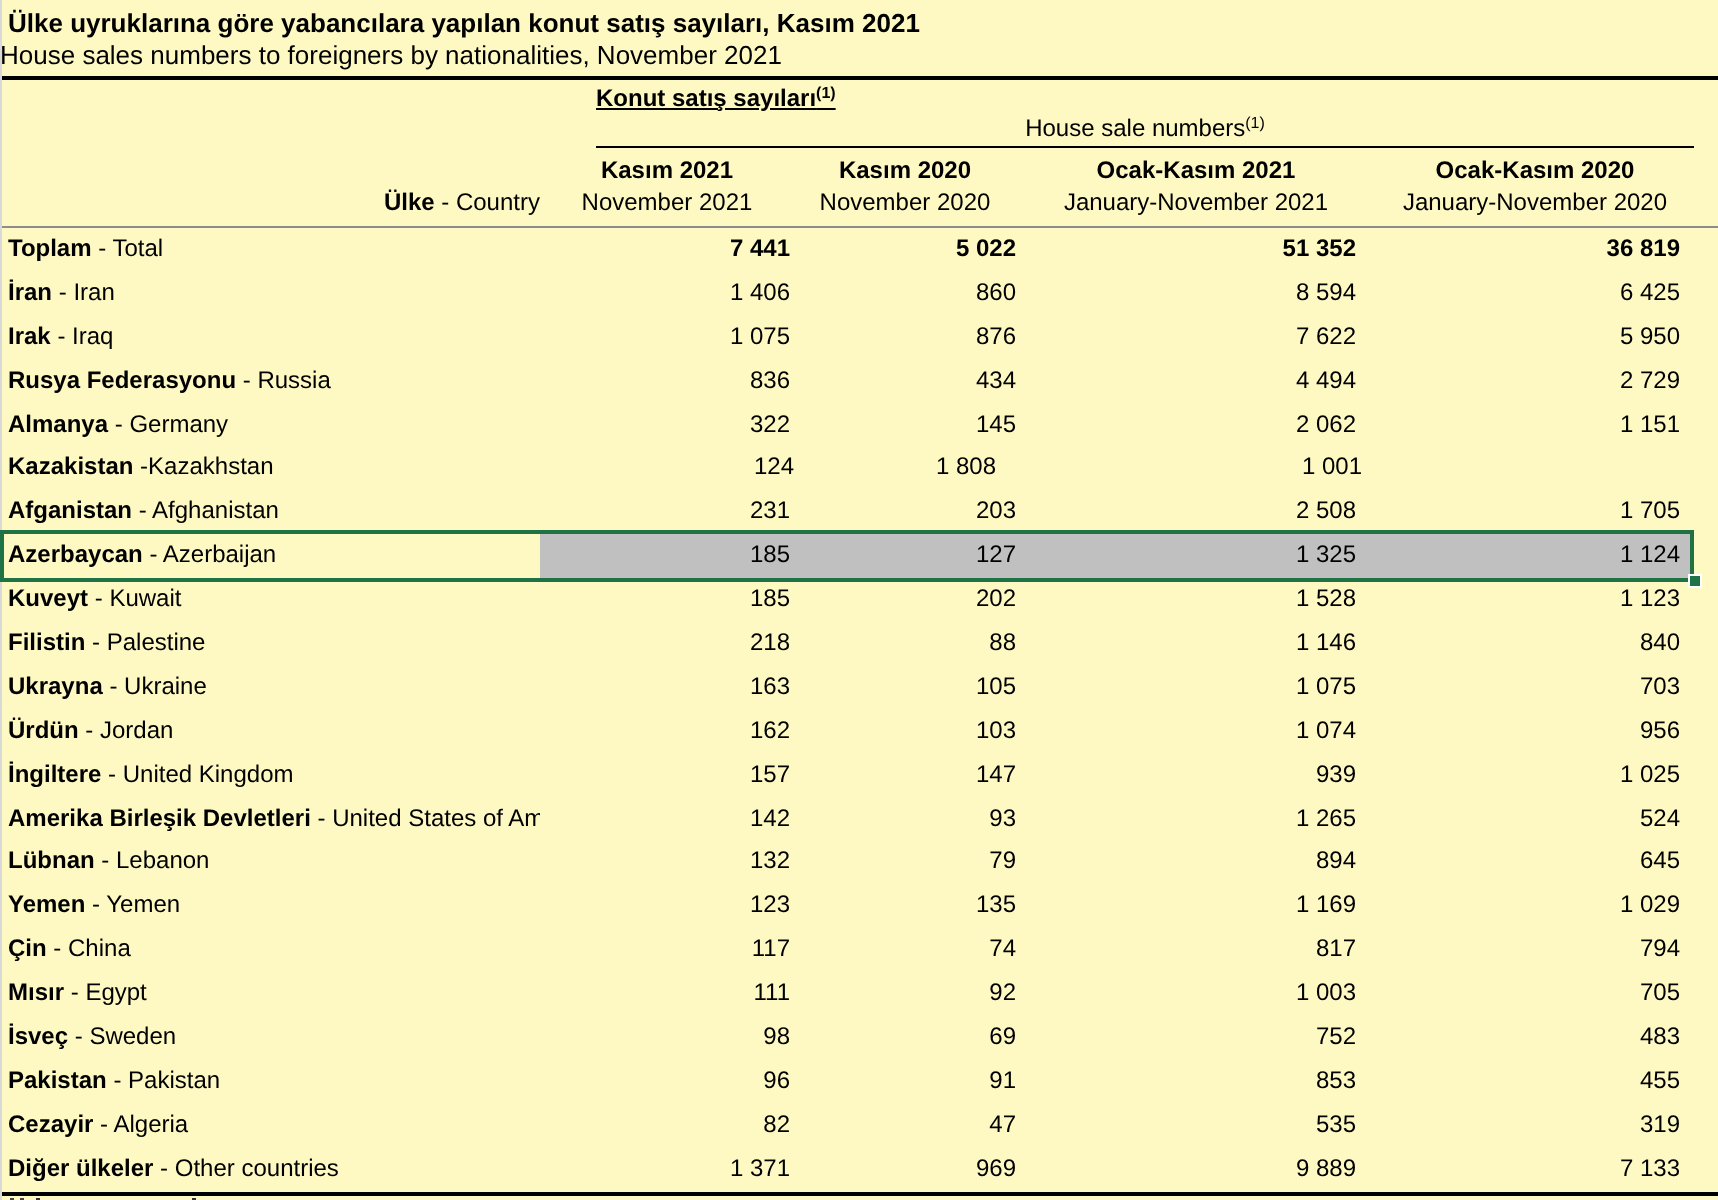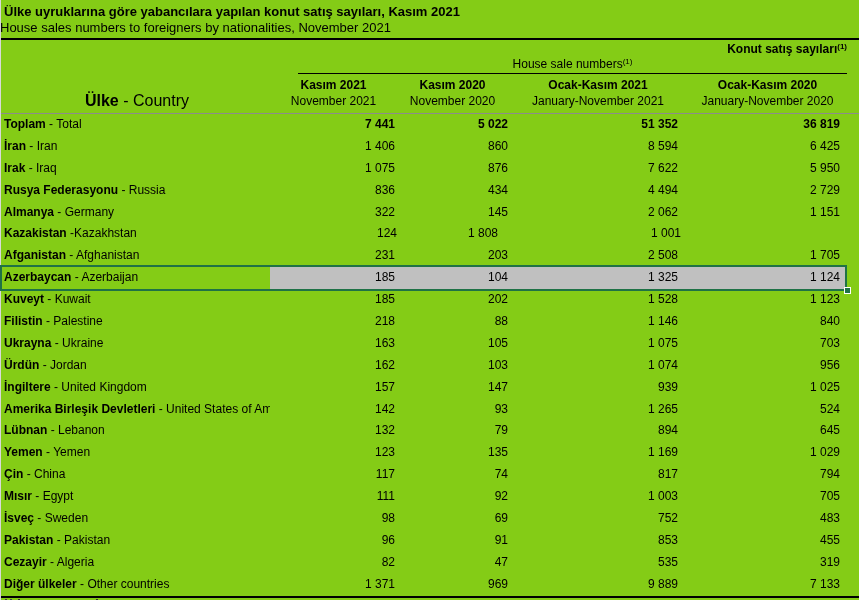--- a/index.html
+++ b/index.html
@@ -1,38 +1,38 @@
 <!DOCTYPE html>
 <html><head>
 <meta charset="utf-8">
 <style>
   html,body{margin:0;padding:0;background:#fff;}
   .page{
     position:relative; width:859px; height:600px; overflow:hidden;
-    font-family:"Liberation Sans",sans-serif; color:#000; background:#84cc16;
+    font-family:"Liberation Sans",sans-serif; color:#000; background:#fef9c3;
   }
   .page::before{ 
     content:""; position:absolute; left:0; top:0; bottom:0; width:1px; background:#d9d9d9;
   }
   .title{font-size:13px; font-weight:bold; line-height:15px; padding:4px 0 0 4px; white-space:pre;}
   .subtitle{font-size:13px; line-height:15px; padding:1px 0 3px 0; white-space:pre;}
   .thick{border-top:2.5px solid #000; width:859px;}
   
   .hdr-group{position:relative; height:34px;}
-  .hg-line1{position:absolute; left:298px; width:549px; top:2px; text-align:right; font-size:12px; font-weight:bold; line-height:15px;}
+  .hg-line1{position:absolute; left:298px; width:549px; top:2px; text-align:left; font-size:12px; font-weight:bold; line-height:15px;text-decoration:underline;}
   .hg-line2{position:absolute; left:298px; width:549px; top:17px; text-align:center; font-size:12px; line-height:15px;}
   .hg-rule{position:absolute; left:298px; width:549px; bottom:0; border-bottom:1.5px solid #000;}
   sup{font-size:8px; line-height:0; vertical-align:4px;}
   
   .hdr-cols{display:grid; grid-template-columns:270px 127px 111px 180px 159px; width:847px;
     align-items:end; padding:3px 0 4px 0;}
   .hc{text-align:center; font-size:12px; line-height:16px;}
   .hc .l1{font-weight:bold; display:block;}
   .hc .l2{display:block;}
-  .hc-country{text-align:center; padding-left:4px; font-size:16px; line-height:16px; white-space:pre;}
+  .hc-country{text-align:right; padding-left:4px; font-size:12px; line-height:16px; white-space:pre;}
   .hc-country b{font-weight:bold;}
   .gray-rule{border-top:1.5px solid #8c8c8c; width:859px;}
   
   .grid-row{display:grid; grid-template-columns:270px 127px 111px 180px 159px; width:847px;
     height:21.9px; line-height:21.9px; font-size:12px; position:relative;}
   .cell-country{padding-left:4px; white-space:pre; overflow:hidden;}
   .cell-country b{font-weight:bold;}
   .cell-num{text-align:right;}
   .c1{padding-right:2px;} .c2{padding-right:0;} .c3{padding-right:10px;} .c4{padding-right:7px;}
   .bold-values .cell-num{font-weight:bold;}
@@ -137,21 +137,21 @@
     <div class="cell-country"><b>Afganistan</b><span> - </span><span>Afghanistan</span></div>
     <div class="cell-num c1">231</div>
     <div class="cell-num c2">203</div>
     <div class="cell-num c3">2 508</div>
     <div class="cell-num c4">1 705</div>
 
   </div>
       <div class="grid-row highlight">
     <div class="cell-country"><b>Azerbaycan</b><span> - </span><span>Azerbaijan</span></div>
     <div class="cell-num c1">185</div>
-    <div class="cell-num c2">104</div>
+    <div class="cell-num c2">127</div>
     <div class="cell-num c3">1 325</div>
     <div class="cell-num c4">1 124</div>
     <span class="fill-handle"></span>
   </div>
       <div class="grid-row">
     <div class="cell-country"><b>Kuveyt</b><span> - </span><span>Kuwait</span></div>
     <div class="cell-num c1">185</div>
     <div class="cell-num c2">202</div>
     <div class="cell-num c3">1 528</div>
     <div class="cell-num c4">1 123</div>

